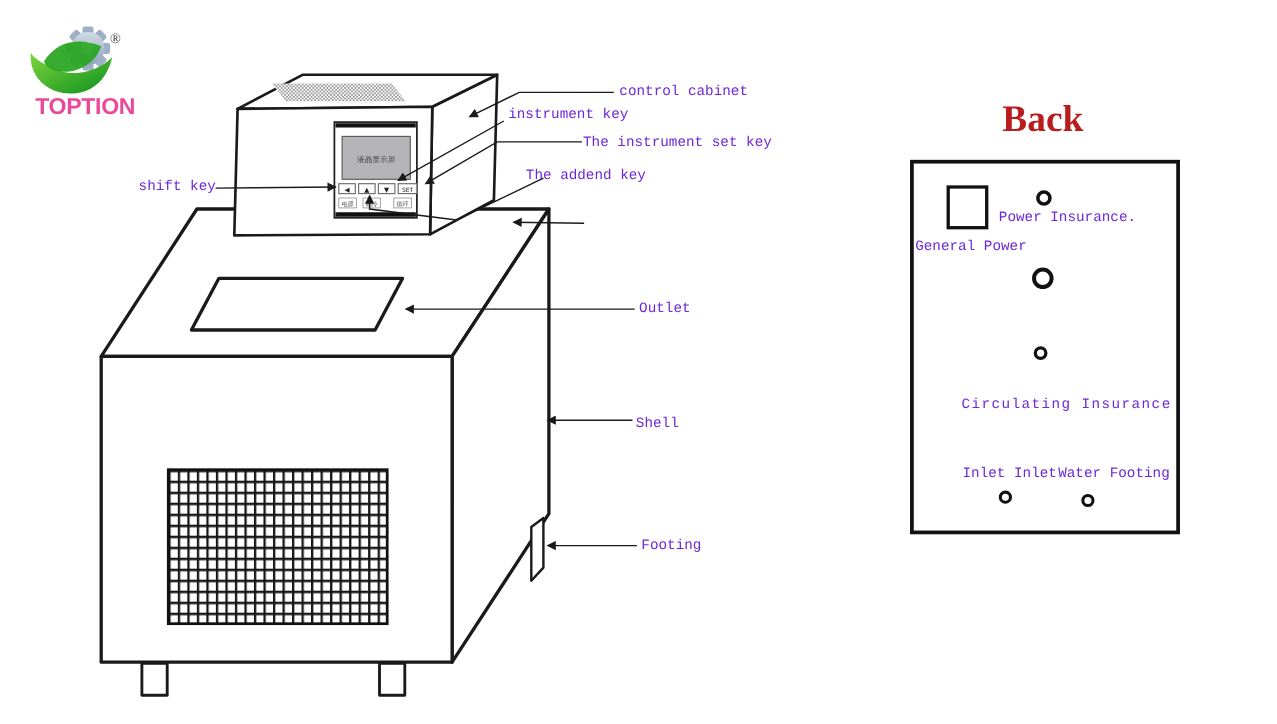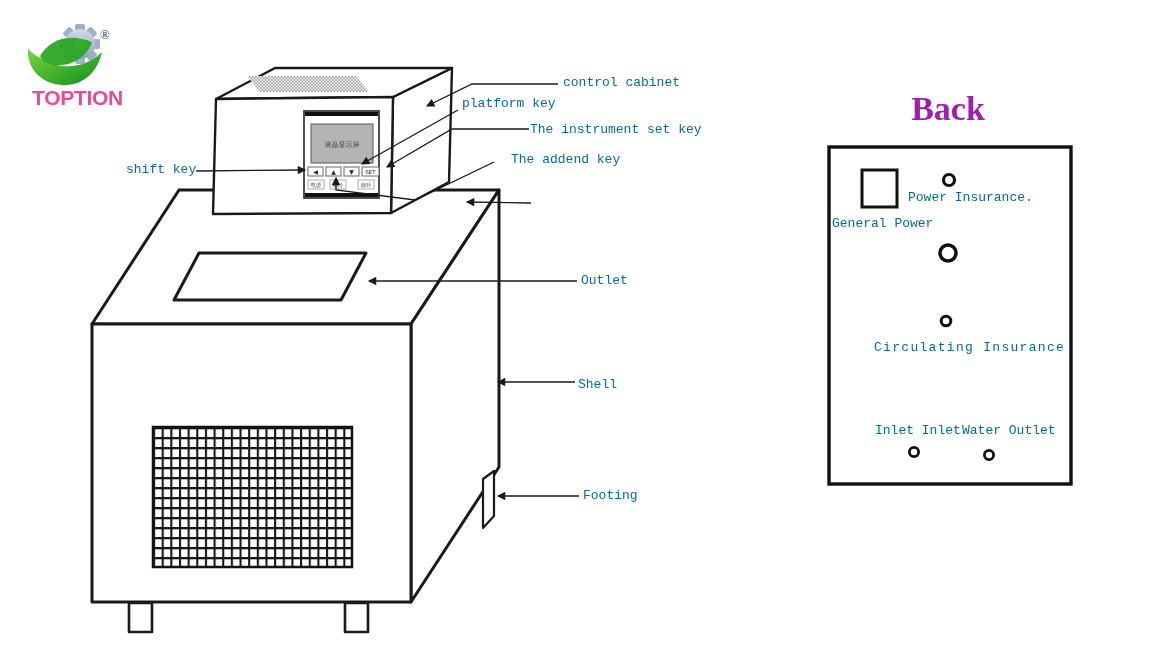--- a/index.html
+++ b/index.html
@@ -1,23 +1,23 @@
 <!DOCTYPE html>
 <html><head>
 <meta charset="utf-8">
 <style>
   html,body{margin:0;padding:0;background:#fff;}
   #stage{position:relative;width:1161px;height:658px;background:#ffffff;overflow:hidden;
          font-family:"Liberation Mono","DejaVu Sans Mono",monospace;color:#111;}
   #art{position:absolute;left:0;top:0;width:1161px;height:658px;}
-  .callout{position:absolute;font-size:13px;line-height:14px;white-space:nowrap;color:#0369a1;
+  .callout{position:absolute;font-size:13px;line-height:14px;white-space:nowrap;color:#6d28d9;
            font-family:"Liberation Mono","DejaVu Sans Mono",monospace;}
-  .wide{letter-spacing:1.3px;}
+  .wide{letter-spacing:1.3px;margin-top:20px;}
   .back-title{position:absolute;left:903px;top:90px;width:90px;text-align:center;
-              font-family:"Liberation Serif","DejaVu Serif",serif;font-size:34px;font-weight:600;color:#a21caf;}
+              font-family:"Liberation Serif","DejaVu Serif",serif;font-size:34px;font-weight:600;color:#b91c1c;}
   .brand{position:absolute;left:32px;top:86px;font-family:"Liberation Sans","DejaVu Sans",sans-serif;
          font-weight:bold;font-size:21px;letter-spacing:-0.3px;color:#ec4899;}
   .regmark{position:absolute;left:100px;top:27px;font-size:13px;color:#3a3a3a;
            font-family:"Liberation Serif","DejaVu Serif",serif;}
 </style>
 </head>
 <body>
 
 <div id="stage">
 
@@ -133,28 +133,28 @@
       <circle cx="946" cy="321" r="4.8" stroke-width="3"></circle>
       <circle cx="914" cy="452" r="4.6" stroke-width="2.8"></circle>
       <circle cx="989" cy="455" r="4.6" stroke-width="2.8"></circle>
     </g>
   </svg>
 
   <div class="brand">TOPTION</div>
   <div class="regmark">®</div>
 
   <div class="callout" style="left:563px;top:76px">control cabinet</div>
-  <div class="callout" style="left:462px;top:97px">platform key</div>
+  <div class="callout" style="left:462px;top:97px">instrument key</div>
   <div class="callout" style="left:530px;top:123px">The instrument set key</div>
-  <div class="callout" style="left:511px;top:153px">The addend key</div>
+  <div class="callout" style="left:478px;top:153px">The addend key</div>
   <div class="callout" style="left:126px;top:163px">shift key</div>
   <div class="callout" style="left:581px;top:274px">Outlet</div>
   <div class="callout" style="left:578px;top:378px">Shell</div>
   <div class="callout" style="left:583px;top:489px">Footing</div>
 
   <div class="back-title">Back</div>
   <div class="callout" style="left:908px;top:191px">Power Insurance.</div>
   <div class="callout" style="left:832px;top:217px">General Power</div>
   <div class="callout wide" style="left:874px;top:341px">Circulating Insurance</div>
   <div class="callout" style="left:875px;top:424px">Inlet Inlet</div>
-  <div class="callout" style="left:962px;top:424px">Water Outlet</div>
+  <div class="callout" style="left:962px;top:424px">Water Footing</div>
 
 </div>
 
 </body></html>

